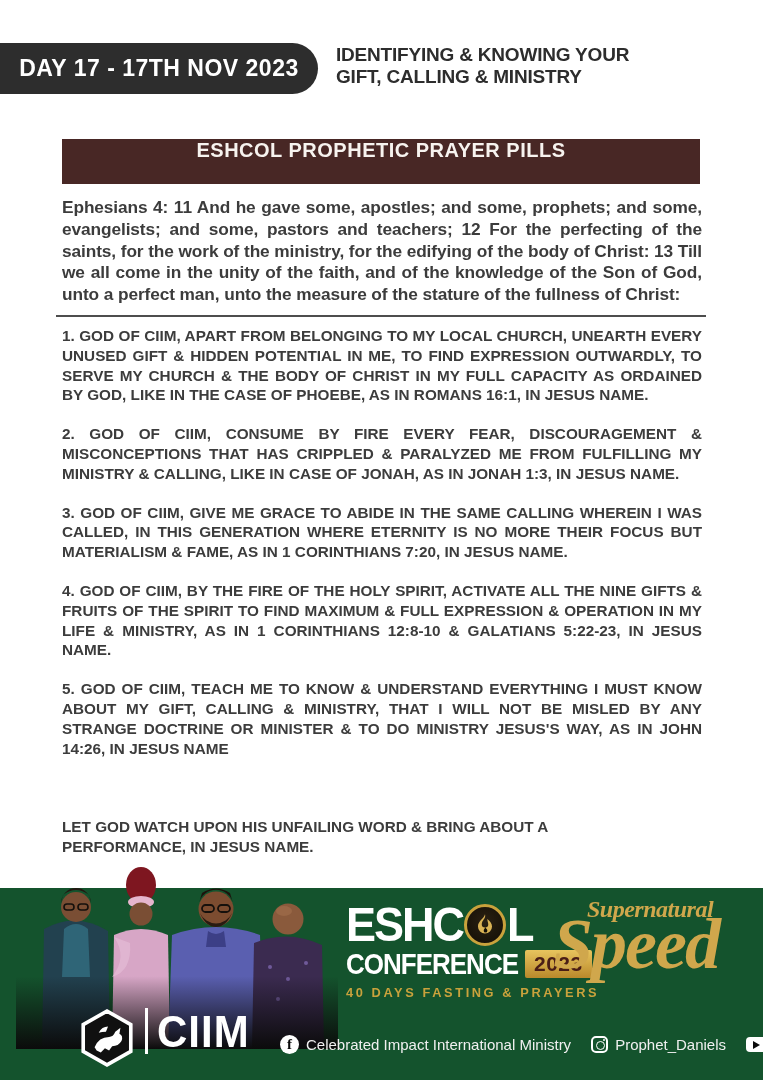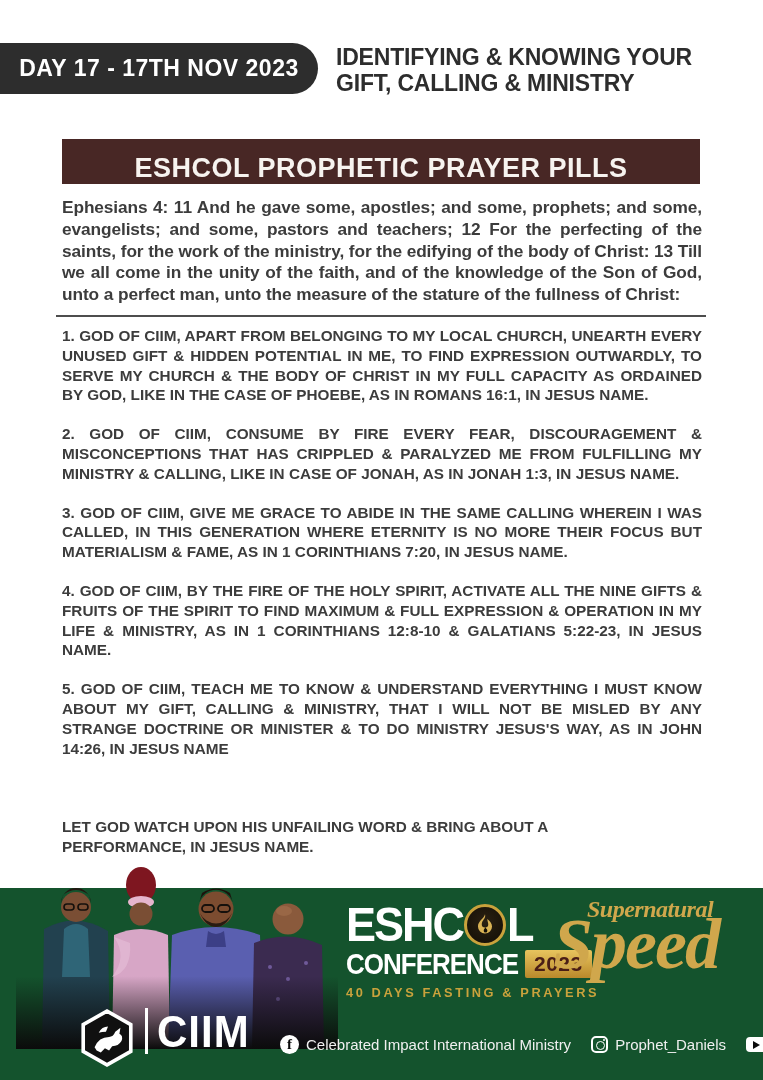--- a/index.html
+++ b/index.html
@@ -10,28 +10,28 @@
   }
   
   .day-banner{
     position:absolute;left:0;top:43px;width:318px;height:51px;
     background:#2d2d2d;border-radius:0 26px 26px 0;
     display:flex;align-items:center;justify-content:center;
     color:#fff;font-size:23px;font-weight:bold;letter-spacing:.5px;
   }
   .topic{
     position:absolute;left:336px;top:44px;width:400px;
-    color:#2d2d2d;font-size:23px;font-weight:bold;line-height:1.14;
+    color:#2d2d2d;font-size:19px;font-weight:bold;line-height:1.14;
     letter-spacing:-.2px;
   }
   
   .title-bar{
     position:absolute;left:62px;top:139px;width:638px;height:45px;
-    background:#482725;display:flex;align-items:flex-end;justify-content:center;
-    color:#f7f3ef;font-size:27px;font-weight:bold;letter-spacing:.5px;
+    background:#482725;display:flex;align-items:flex-start;justify-content:center;
+    color:#f7f3ef;font-size:20px;font-weight:bold;letter-spacing:.5px;
   }
   
   .scripture{
     position:absolute;left:62px;top:197px;width:640px;
     color:#3c3c3c;font-size:17.3px;font-weight:600;line-height:21.8px;
     text-align:justify;letter-spacing:-.1px;
   }
   .divider{
     position:absolute;left:56px;top:315px;width:650px;height:2px;background:#4d4d4d;
   }

